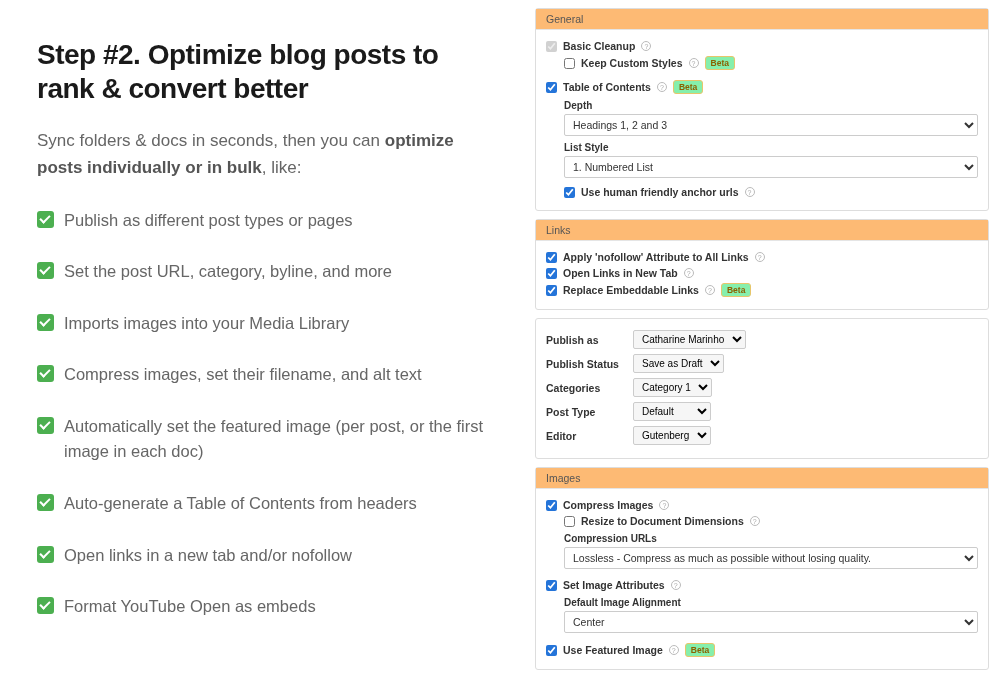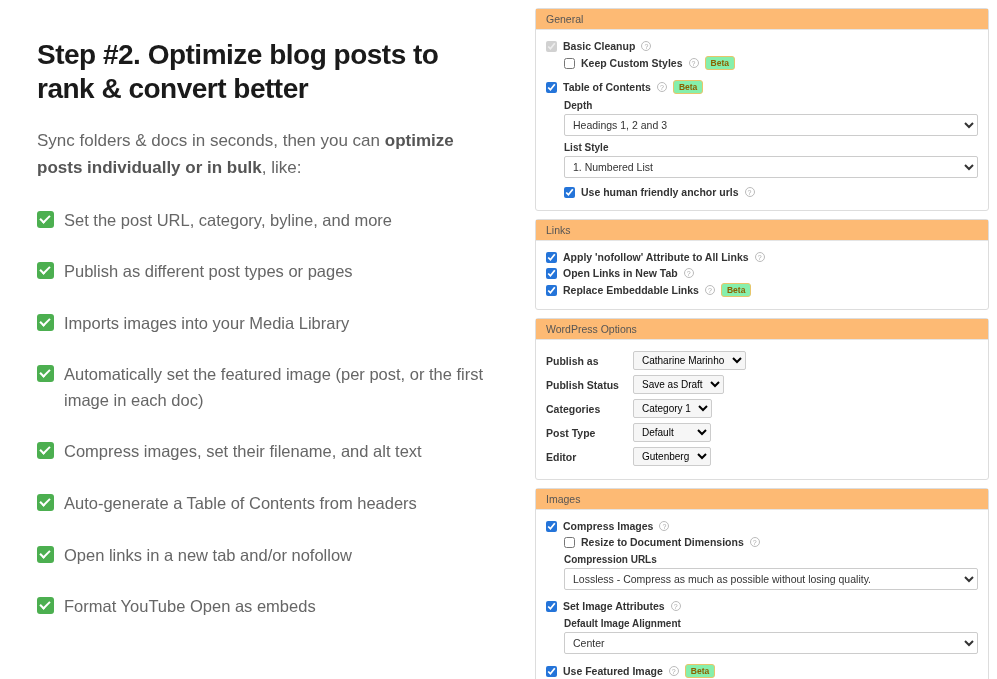--- a/index.html
+++ b/index.html
@@ -144,37 +144,37 @@
 <body>
 
 <div class="left">
   <h1>Step #2. Optimize blog posts to rank &amp; convert better</h1>
   <p class="intro">
     <span>Sync folders &amp; docs in seconds, then you can </span><b>optimize posts individually or in bulk</b><span>, like:</span>
   </p>
   <ul class="features">
     <li>
         <span class="check-icon"></span>
+        <span>Publish as different post types or pages</span>
+      </li>
+    <li>
+        <span class="check-icon"></span>
         <span>Set the post URL, category, byline, and more</span>
       </li>
     <li>
         <span class="check-icon"></span>
-        <span>Publish as different post types or pages</span>
-      </li>
-    <li>
-        <span class="check-icon"></span>
         <span>Imports images into your Media Library</span>
       </li>
     <li>
         <span class="check-icon"></span>
+        <span>Compress images, set their filename, and alt text</span>
+      </li>
+    <li>
+        <span class="check-icon"></span>
         <span>Automatically set the featured image (per post, or the first image in each doc)</span>
-      </li>
-    <li>
-        <span class="check-icon"></span>
-        <span>Compress images, set their filename, and alt text</span>
       </li>
     <li>
         <span class="check-icon"></span>
         <span>Auto-generate a Table of Contents from headers</span>
       </li>
     <li>
         <span class="check-icon"></span>
         <span>Open links in a new tab and/or nofollow</span>
       </li>
     <li>
@@ -239,21 +239,20 @@
       <div class="row">
         <input type="checkbox" checked="" style="">
         <label class="bold">Replace Embeddable Links</label>
         <span class="help-icon">?</span>
         <span class="beta">Beta</span>
       </div>
     </div>
   </div>
 
   <div class="panel">
-    <div class="panel-header">WordPress Options</div>
     <div class="panel-body">
       <div class="kv">
         <span class="k">Publish as</span>
         <select><option>Catharine Marinho</option></select>
       </div>
       <div class="kv">
         <span class="k">Publish Status</span>
         <select><option>Save as Draft</option></select>
       </div>
       <div class="kv">

